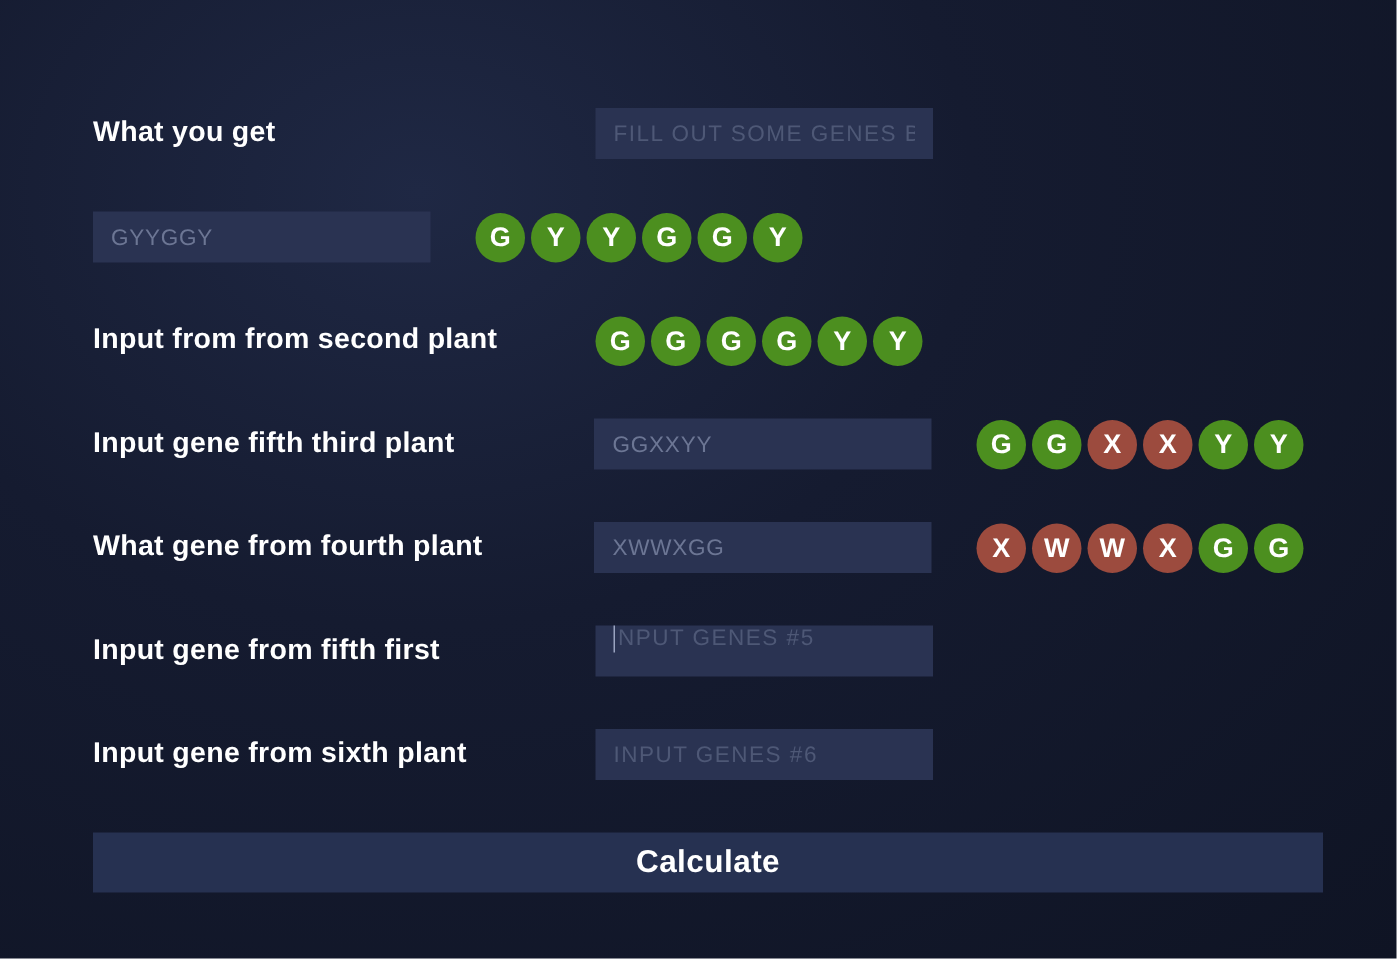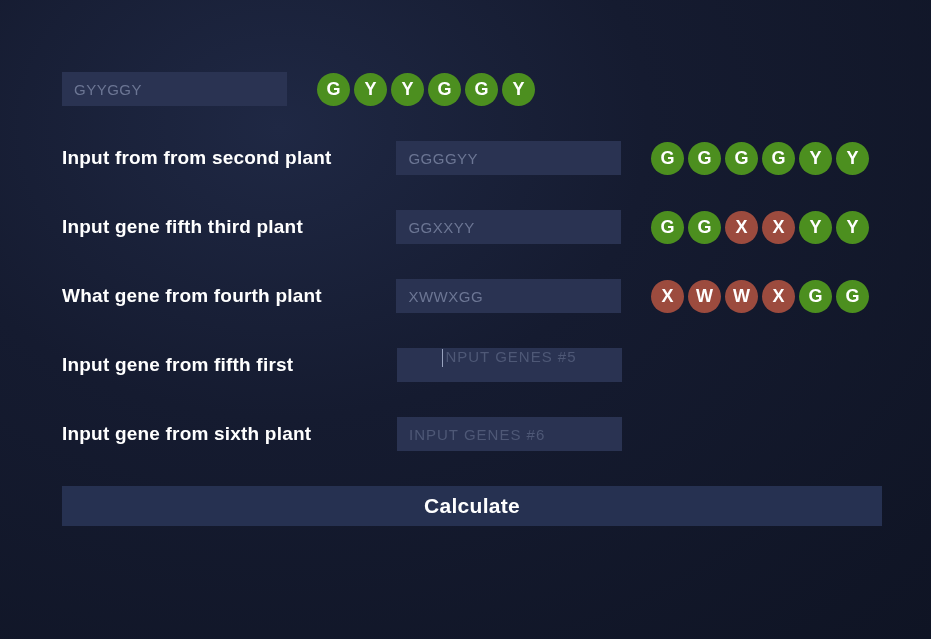--- a/index.html
+++ b/index.html
@@ -39,21 +39,20 @@
     outline: none;
     color: #6c7694;
     font-size: 15px;
     padding: 0 12px;
     font-family: inherit;
     letter-spacing: 0.5px;
   }
   .input.placeholder-only {
     color: #4e5876;
     letter-spacing: 1px;
-    text-align: center;
   }
   .input::placeholder {
     color: #4e5876;
     letter-spacing: 1px;
   }
   .genes {
     display: flex;
     gap: 4px;
   }
   .gene {
@@ -92,40 +91,44 @@
     background: #9aa4c0;
     vertical-align: middle;
     margin-right: 2px;
   }
 </style>
 </head>
 <body>
 
 <div class="container">
 
+  <div class="row">
+    <div class="label">What you get</div>
+    <div class="input-wrap">
+      <input class="input" placeholder="FILL OUT SOME GENES B" style="">
+    </div>
+    <div class="genes"></div>
+  </div>
 
   <div class="row">
     <div class="input-wrap">
       <input class="input" value="GYYGGY" style="">
     </div>
     <div class="genes">
       <div class="gene gene-G">G</div>
       <div class="gene gene-Y">Y</div>
       <div class="gene gene-Y">Y</div>
       <div class="gene gene-G">G</div>
       <div class="gene gene-G">G</div>
       <div class="gene gene-Y">Y</div>
     </div>
   </div>
 
   <div class="row">
     <div class="label">Input from from second plant</div>
-    <div class="input-wrap">
-      <input class="input" value="GGGGYY" style="">
-    </div>
     <div class="genes">
       <div class="gene gene-G">G</div>
       <div class="gene gene-G">G</div>
       <div class="gene gene-G">G</div>
       <div class="gene gene-G">G</div>
       <div class="gene gene-Y">Y</div>
       <div class="gene gene-Y">Y</div>
     </div>
   </div>
 

